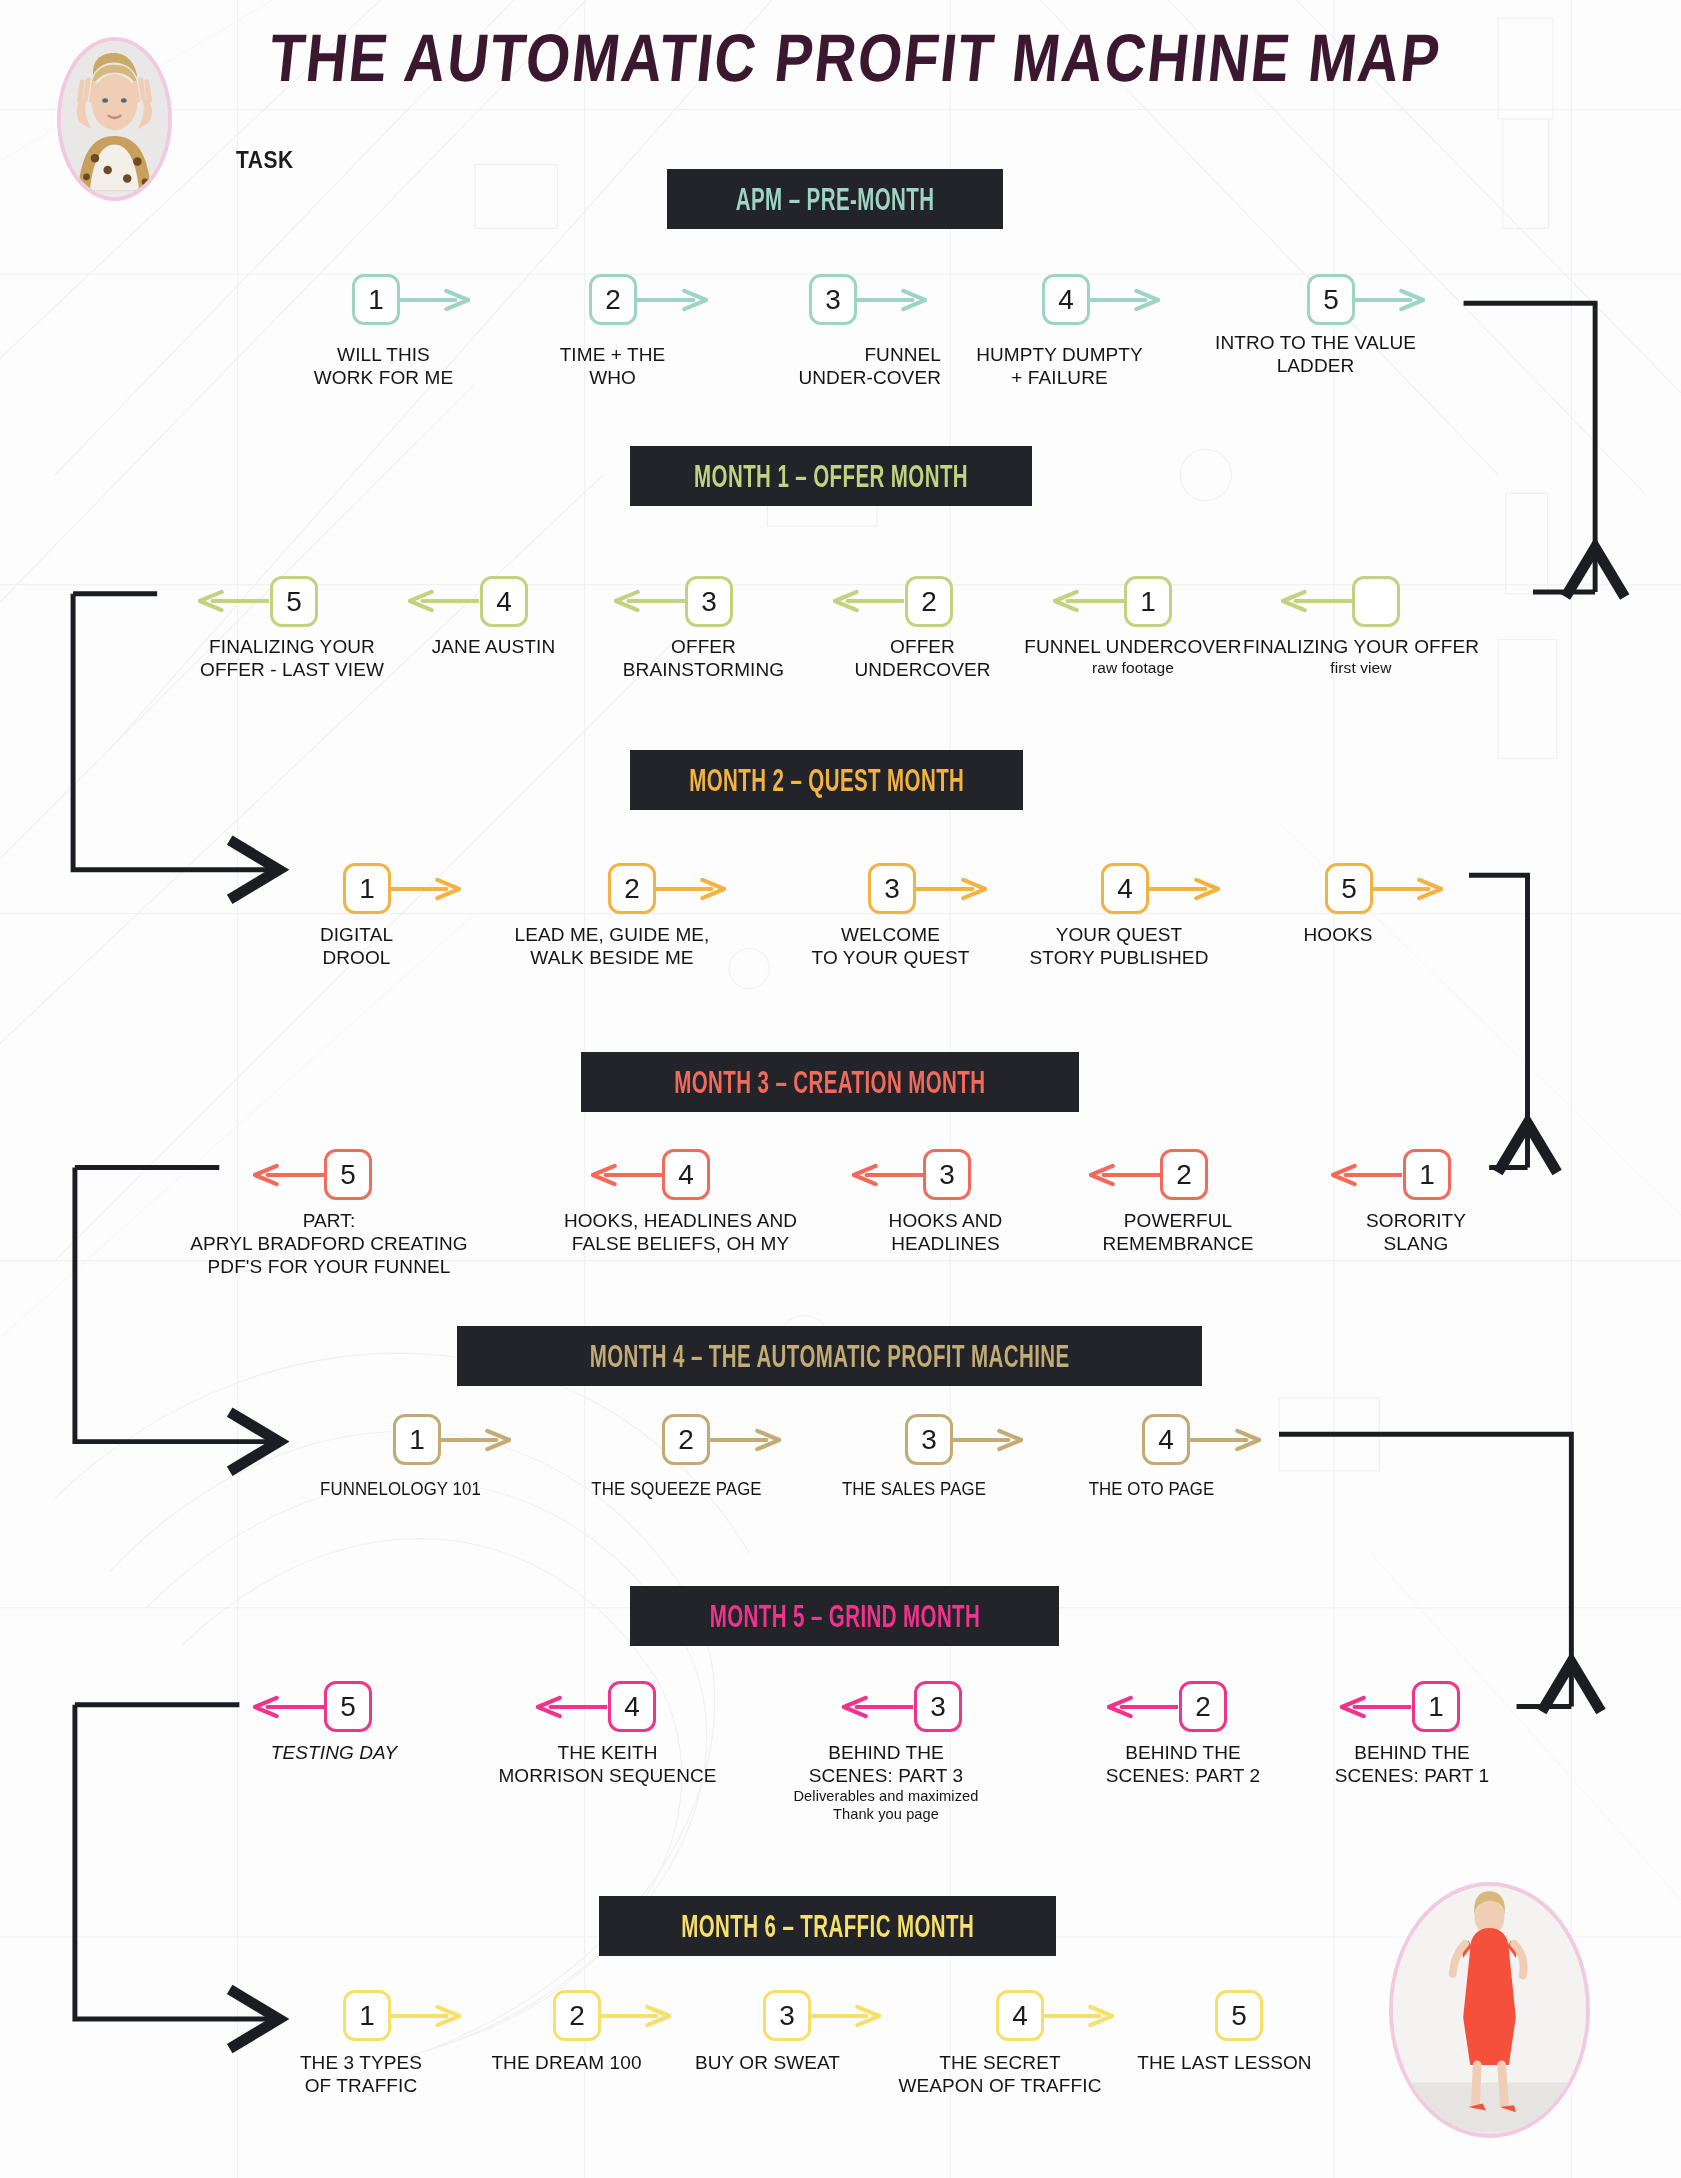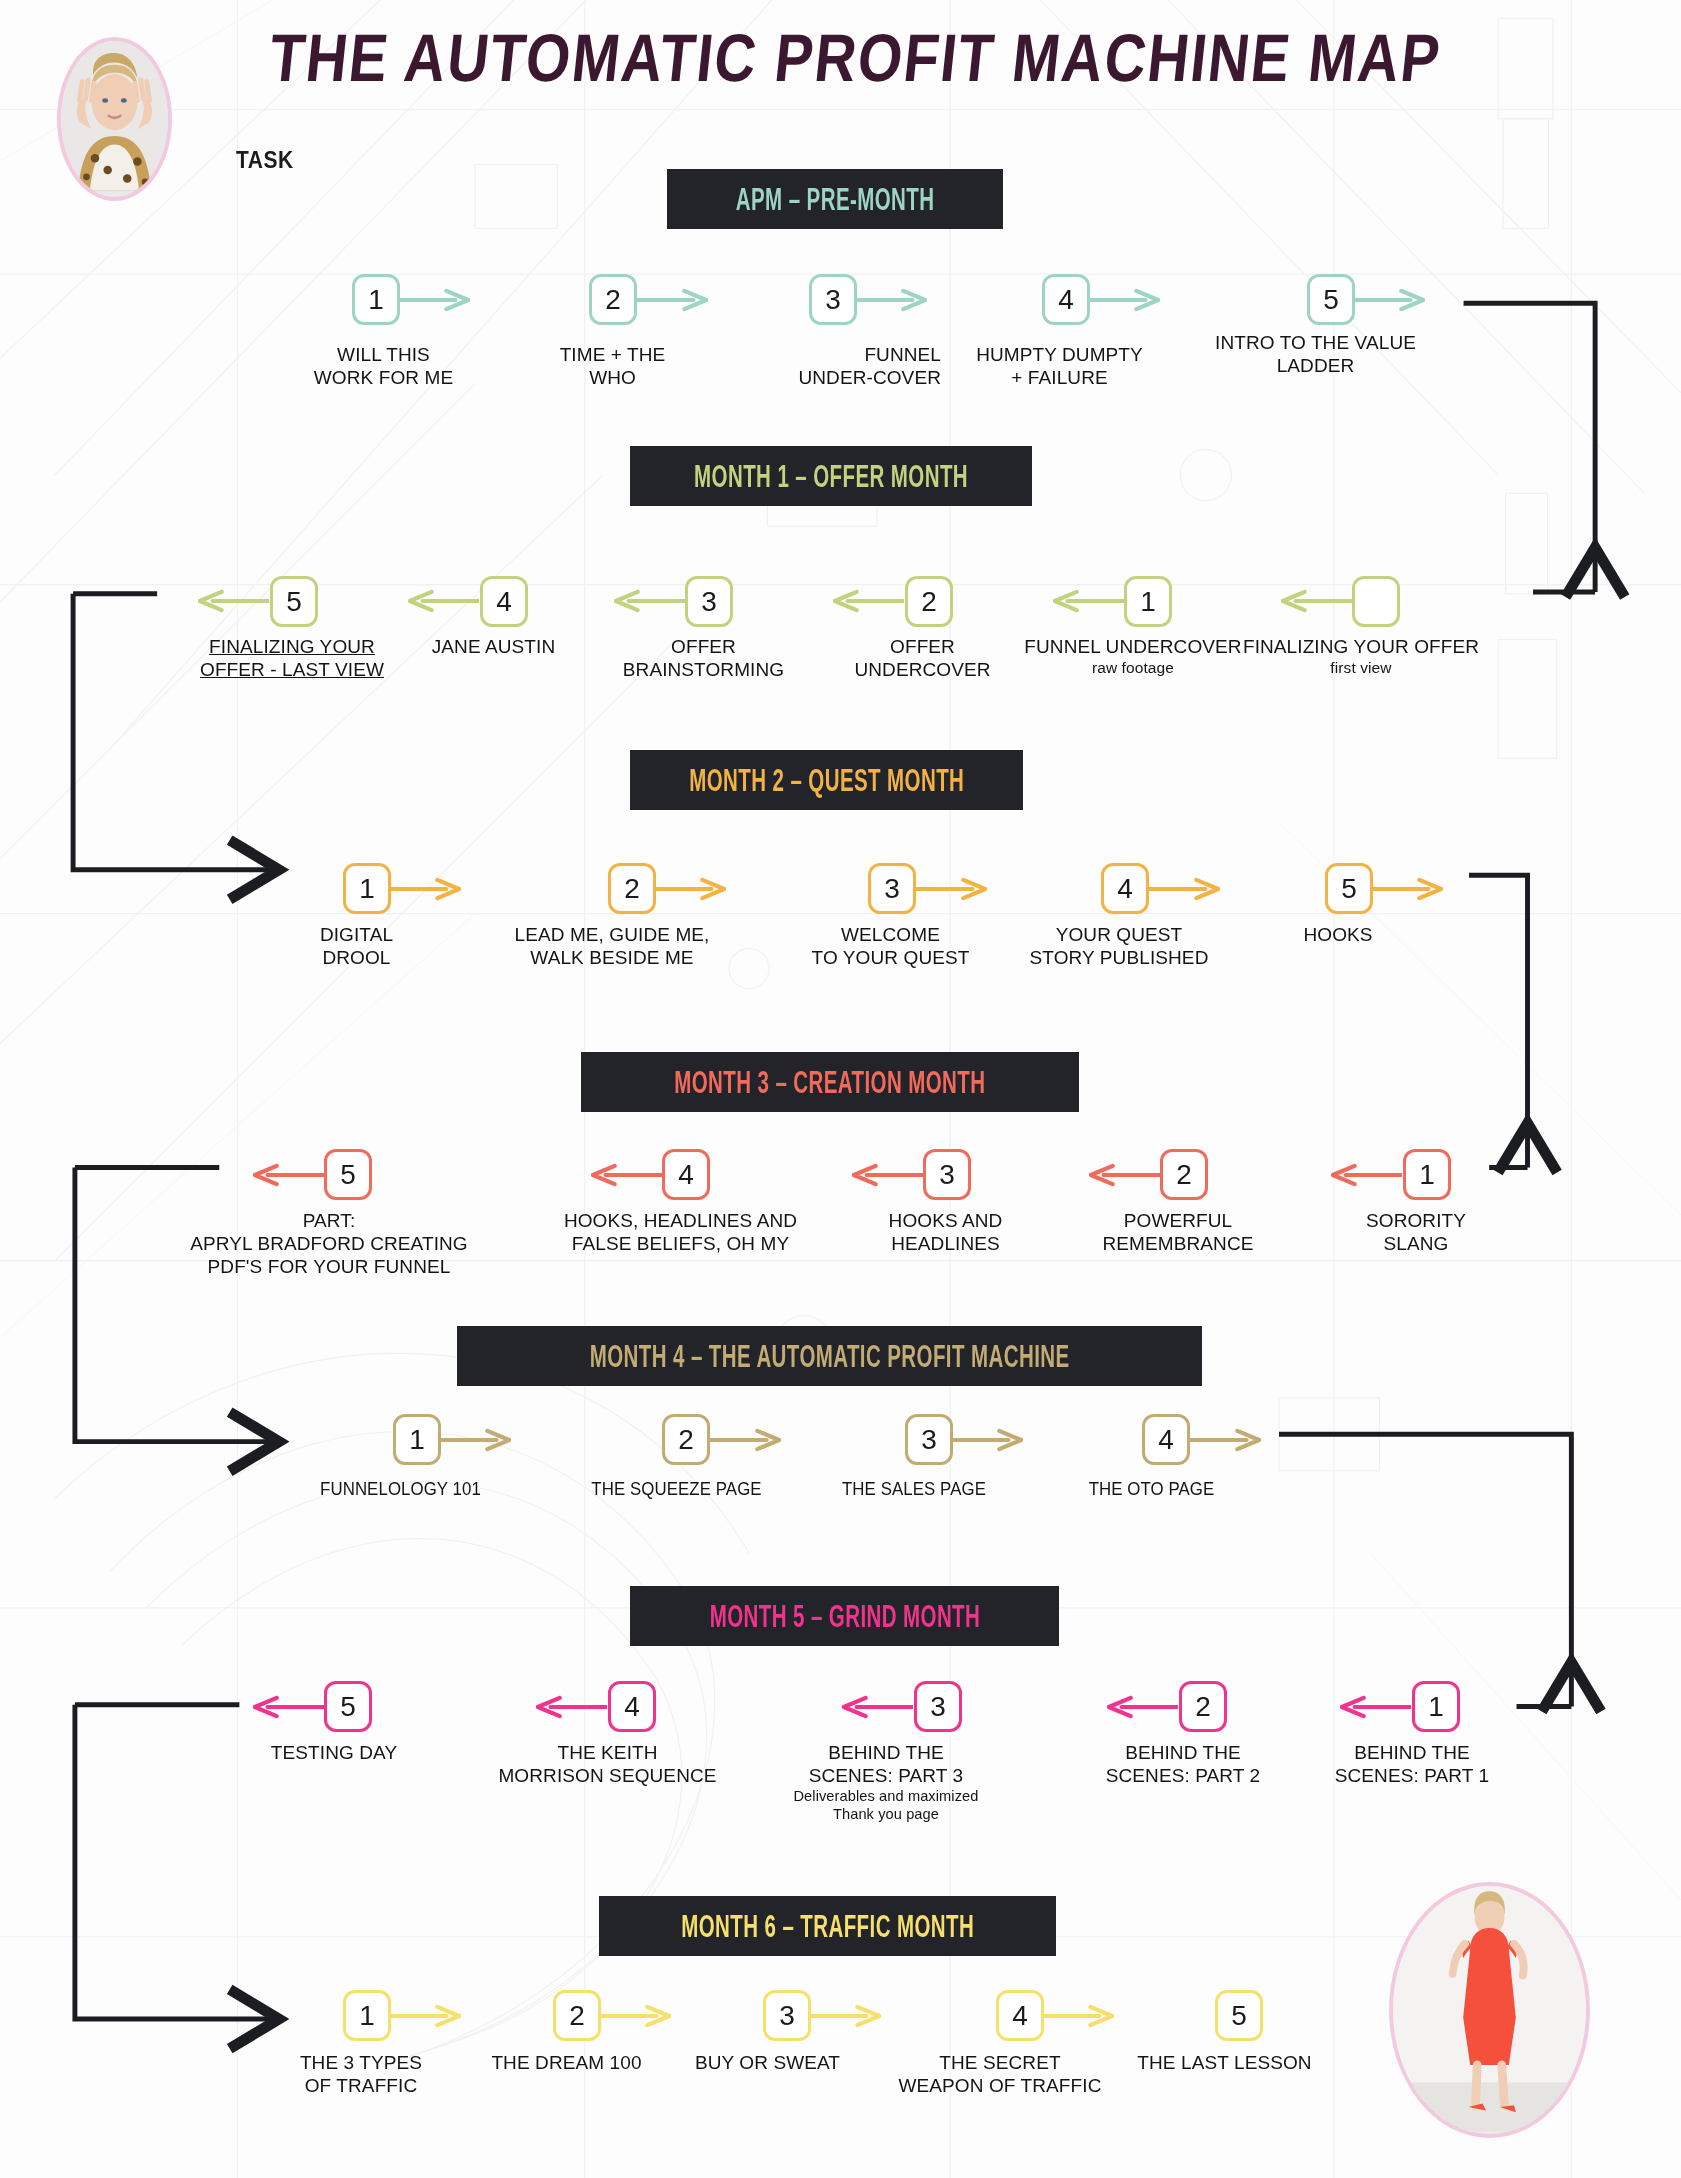--- a/index.html
+++ b/index.html
@@ -277,21 +277,21 @@
           <path d="M0 13 L62 13 M52 3 L76 13 L52 23" fill="none" stroke="#9ed4c3" stroke-width="4.6" stroke-linecap="round" stroke-linejoin="round"></path>
         </svg>
       </div>
       <div class="caption" style="left:1192px;top:331px;width:247px;"><span>INTRO TO THE VALUE</span><br><span>LADDER</span></div>
       <div class="node" style="left:270px;top:576px;border-color:#c2d37f;">5</div>
       <div class="arrow" style="left:198px;top:589px;width:71px;height:24px;">
         <svg width="71" height="24" viewBox="0 0 78 26">
           <path d="M78 13 L16 13 M26 3 L2 13 L26 23" fill="none" stroke="#c2d37f" stroke-width="4.6" stroke-linecap="round" stroke-linejoin="round"></path>
         </svg>
       </div>
-      <div class="caption" style="left:178px;top:635px;width:228px;text-decoration:underline;"><span>FINALIZING YOUR</span><br><span>OFFER - LAST VIEW</span></div>
+      <div class="caption" style="left:178px;top:635px;width:228px;"><span>FINALIZING YOUR</span><br><span>OFFER - LAST VIEW</span></div>
       <div class="node" style="left:480px;top:576px;border-color:#c2d37f;">4</div>
       <div class="arrow" style="left:408px;top:589px;width:71px;height:24px;">
         <svg width="71" height="24" viewBox="0 0 78 26">
           <path d="M78 13 L16 13 M26 3 L2 13 L26 23" fill="none" stroke="#c2d37f" stroke-width="4.6" stroke-linecap="round" stroke-linejoin="round"></path>
         </svg>
       </div>
       <div class="caption" style="left:402px;top:635px;width:183px;"><span>JANE AUSTIN</span></div>
       <div class="node" style="left:685px;top:576px;border-color:#c2d37f;">3</div>
       <div class="arrow" style="left:614px;top:589px;width:71px;height:24px;">
         <svg width="71" height="24" viewBox="0 0 78 26">
@@ -417,21 +417,21 @@
           <path d="M0 13 L62 13 M52 3 L76 13 L52 23" fill="none" stroke="#c3ab74" stroke-width="4.6" stroke-linecap="round" stroke-linejoin="round"></path>
         </svg>
       </div>
       <div class="caption cond" style="left:1051px;top:1477px;width:201px;"><span>THE OTO PAGE</span></div>
       <div class="node" style="left:324px;top:1681px;border-color:#f0338c;">5</div>
       <div class="arrow" style="left:253px;top:1695px;width:71px;height:24px;">
         <svg width="71" height="24" viewBox="0 0 78 26">
           <path d="M78 13 L16 13 M26 3 L2 13 L26 23" fill="none" stroke="#f0338c" stroke-width="4.6" stroke-linecap="round" stroke-linejoin="round"></path>
         </svg>
       </div>
-      <div class="caption" style="left:247px;top:1741px;width:174px;"><span>TESTING DAY</span></div>
+      <div class="caption" style="left:247px;top:1741px;width:174px;font-style:italic;"><span>TESTING DAY</span></div>
       <div class="node" style="left:608px;top:1681px;border-color:#f0338c;">4</div>
       <div class="arrow" style="left:536px;top:1695px;width:71px;height:24px;">
         <svg width="71" height="24" viewBox="0 0 78 26">
           <path d="M78 13 L16 13 M26 3 L2 13 L26 23" fill="none" stroke="#f0338c" stroke-width="4.6" stroke-linecap="round" stroke-linejoin="round"></path>
         </svg>
       </div>
       <div class="caption" style="left:484px;top:1741px;width:247px;"><span>THE KEITH</span><br><span>MORRISON SEQUENCE</span></div>
       <div class="node" style="left:914px;top:1681px;border-color:#f0338c;">3</div>
       <div class="arrow" style="left:842px;top:1695px;width:71px;height:24px;">
         <svg width="71" height="24" viewBox="0 0 78 26">

